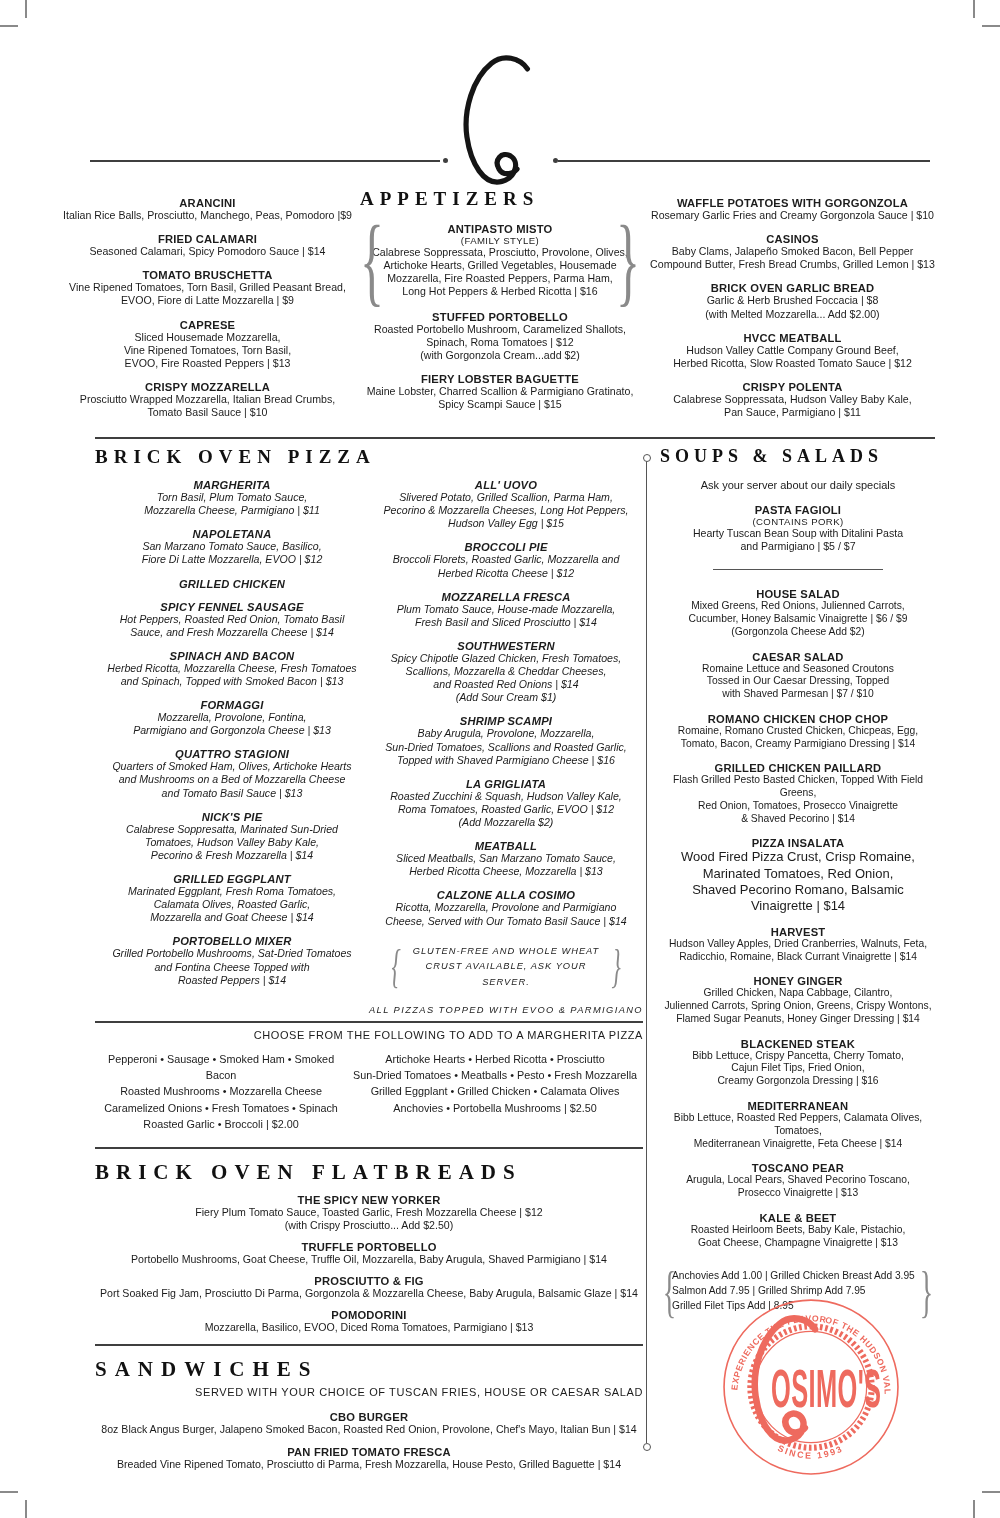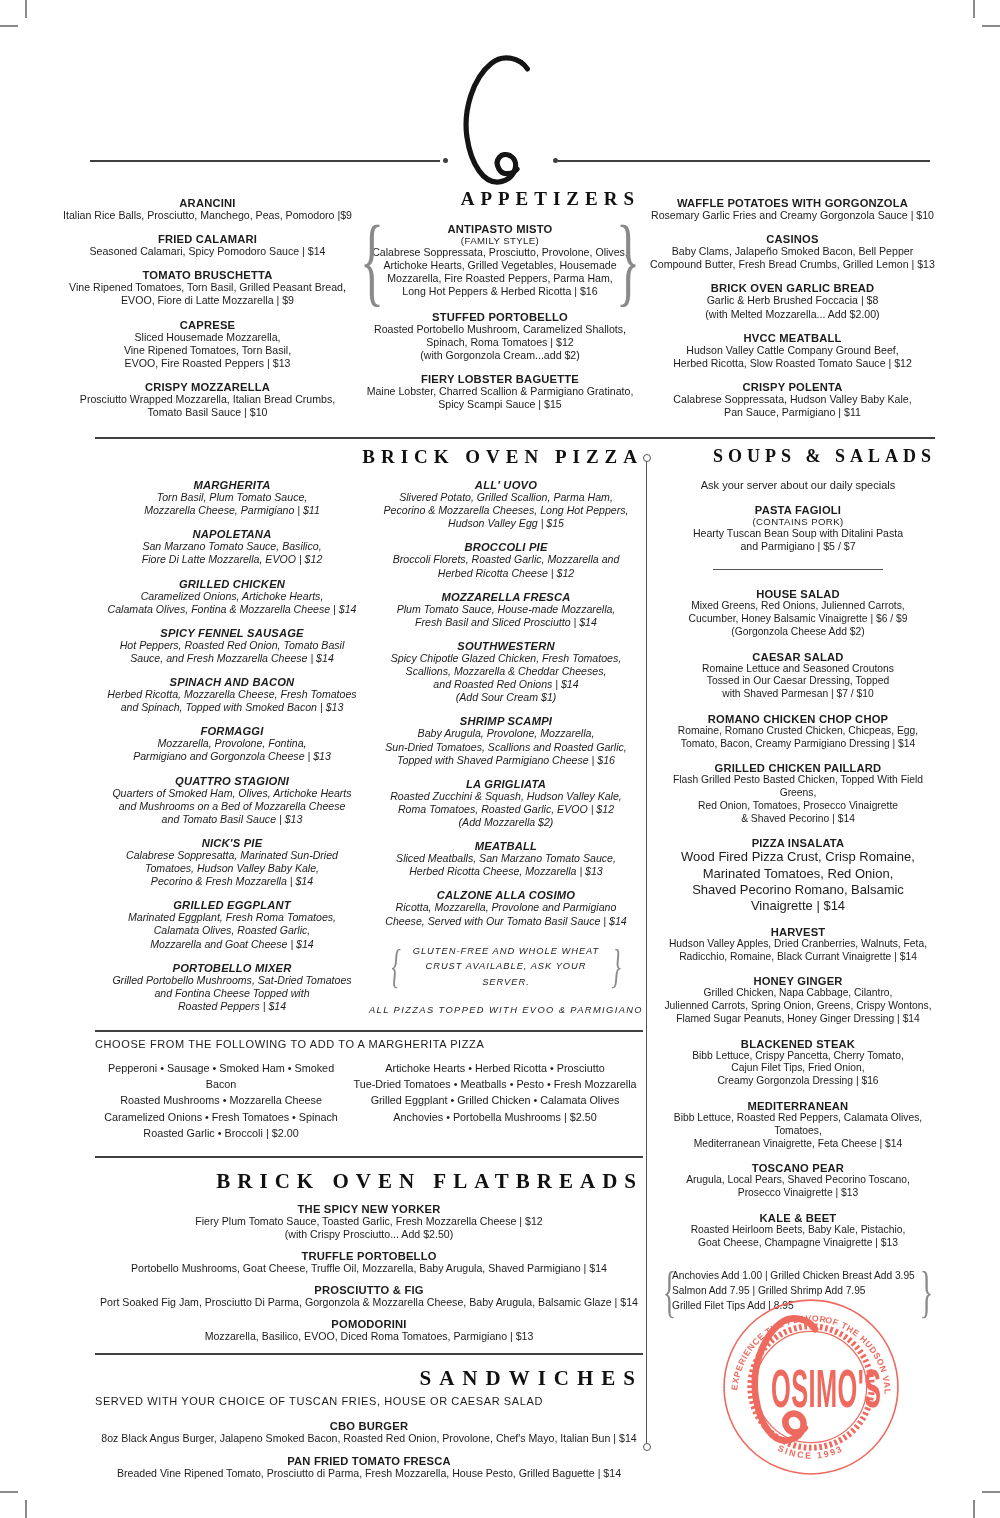--- a/index.html
+++ b/index.html
@@ -4,21 +4,21 @@
 <style>
   html,body{margin:0;padding:0;background:#fff;}
   body{width:1000px;height:1518px;position:relative;font-family:"Liberation Sans",sans-serif;color:#1c1c1c;overflow:hidden;}
   .abs{position:absolute;}
   
   .crop{position:absolute;background:#8a8a8a;}
   
   .brandline{position:absolute;height:2px;background:#3f3f3f;top:160px;}
   .branddot{position:absolute;width:5px;height:5px;border-radius:50%;background:#3f3f3f;top:158px;}
   
-  .h-serif{font-family:"Liberation Serif",serif;font-weight:700;color:#111;text-align:right;}
+  .h-serif{font-family:"Liberation Serif",serif;font-weight:700;color:#111;text-align:left;}
   .title-xl{font-size:21px;letter-spacing:7px;}
   .title-lg{font-size:19px;letter-spacing:6px;}
   .title-md{font-size:18px;letter-spacing:5px;}
   
   .col{text-align:center;}
   .mi{margin-bottom:11px;text-align:center;}
   .mi-name{font-weight:700;font-size:11.2px;letter-spacing:.2px;}
   .mi-sub{font-size:9.6px;letter-spacing:.4px;}
   .mi-sub:empty{display:none;}
   .mi-desc{font-size:10.6px;line-height:1.24;white-space:pre-line;}
@@ -36,21 +36,21 @@
   #appetizers .col{padding-top:9px;}
   #appetizers .mid{padding-top:0;}
   #app-title{margin:0 0 13px 0;}
   #full-rule{position:absolute;left:95px;top:437px;width:840px;}
   #left-main{position:absolute;left:95px;top:446px;width:548px;}
   #right-main{position:absolute;left:660px;top:446px;width:276px;}
   #pizza-cols{display:flex;margin-top:11px;}
   #pizza-cols .pcol{width:50%;font-style:italic;}
   .vdivider{position:absolute;left:646px;top:461px;width:1px;height:982px;background:#555;}
   .vdot{position:absolute;width:6px;height:6px;border:1px solid #555;border-radius:50%;background:#fff;left:643px;}
-  .subtitle-caps{font-size:11px;letter-spacing:.6px;text-align:left;margin-top:6px;}
+  .subtitle-caps{font-size:11px;letter-spacing:.6px;text-align:right;margin-top:6px;}
   .cp-cols{display:flex;margin-top:10px;text-align:center;}
   .cp-col{white-space:pre-line;font-size:10.8px;line-height:1.5;}
   #soups-note{font-size:11px;text-align:center;margin:12px 0 13px 0;}
   #soup-rule{width:170px;margin:16px auto 18px auto;}
   #addons{margin:20px auto 0 auto;width:252px;}
   #addons .note{font-size:10.2px;line-height:1.45;white-space:pre-line;text-align:left;}
   #cosimo-logo{position:absolute;left:720px;top:1294px;}
 </style>
 </head>
 <body>
@@ -186,22 +186,20 @@
         </div>
 
         <div class="mi">
           <div class="mi-name">NAPOLETANA</div>
           <div class="mi-desc">San Marzano Tomato Sauce, Basilico,
 Fiore Di Latte Mozzarella, EVOO | $12</div>
         </div>
 
         <div class="mi">
           <div class="mi-name">GRILLED CHICKEN</div>
-          <div class="mi-desc">Caramelized Onions, Artichoke Hearts,
-Calamata Olives, Fontina &amp; Mozzarella Cheese | $14</div>
         </div>
 
         <div class="mi">
           <div class="mi-name">SPICY FENNEL  SAUSAGE</div>
           <div class="mi-desc">Hot Peppers, Roasted Red Onion, Tomato Basil
 Sauce, and Fresh Mozzarella Cheese  | $14</div>
         </div>
 
         <div class="mi">
           <div class="mi-name">SPINACH AND BACON</div>
@@ -311,21 +309,21 @@
 
   <hr class="rule" style="margin-top:6px;">
 
   <div class="subtitle-caps">CHOOSE FROM THE FOLLOWING TO ADD TO A MARGHERITA PIZZA</div>
   <div class="cp-cols">
     <div class="cp-col" style="width:46%;">Pepperoni • Sausage • Smoked Ham • Smoked Bacon
 Roasted Mushrooms • Mozzarella Cheese
 Caramelized Onions • Fresh Tomatoes • Spinach
 Roasted Garlic • Broccoli  | $2.00</div>
     <div class="cp-col" style="width:54%;">Artichoke Hearts • Herbed Ricotta • Prosciutto
-Tue-Dried Tomatoes • Meatballs • Pesto • Fresh Mozzarella
+Sun-Dried Tomatoes • Meatballs • Pesto • Fresh Mozzarella
 Grilled Eggplant • Grilled Chicken • Calamata Olives
 Anchovies • Portobella Mushrooms | $2.50</div>
   </div>
 
   <hr class="rule" style="margin-top:15px;">
 
   <h2 class="h-serif title-xl" style="margin:11px 0 9px 0;">BRICK OVEN FLATBREADS</h2>
   <div class="col">
 
       <div class="mi" style="margin-bottom:9px;">

